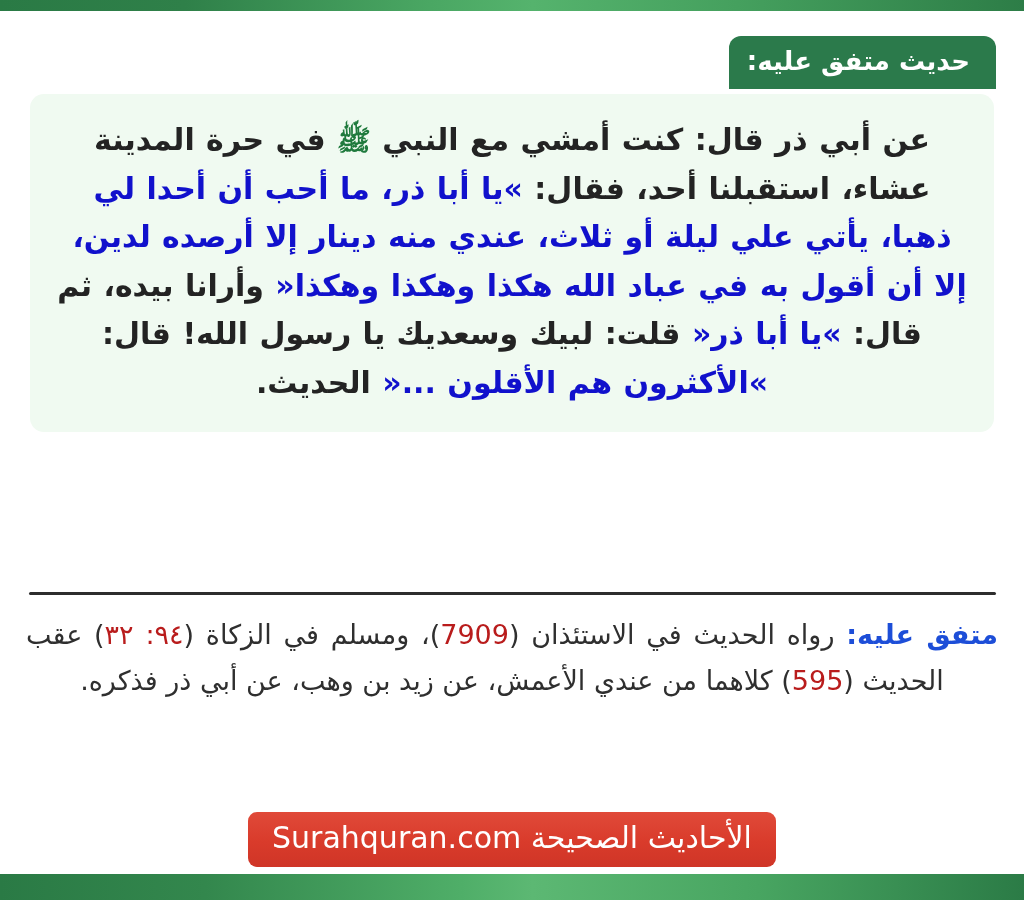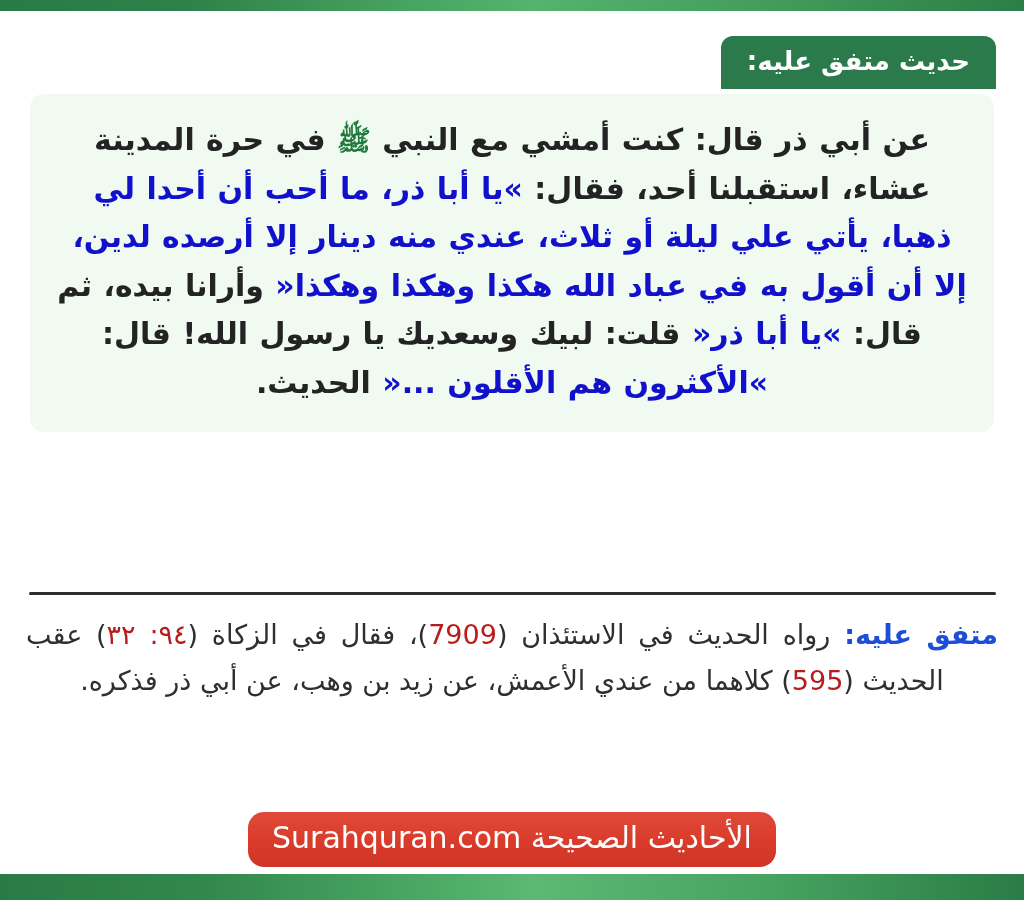--- a/index.html
+++ b/index.html
@@ -46,21 +46,21 @@
     box-sizing: border-box;
     display: flex;
     justify-content: flex-start;
     flex-direction: row;
   }
   .badge {
     background: #2b7a4b;
     color: #ffffff;
     font-size: 26px;
     font-weight: 700;
-    padding: 9px 26px 11px 26px;
+    padding: 9px 26px 11px 18px;
     border-radius: 12px 12px 0 0;
     line-height: 1.25;
     white-space: nowrap;
     letter-spacing: 0px;
   }
 
   
   .hadith-box {
     position: absolute;
     top: 94px;
@@ -131,21 +131,21 @@
     width: 1024px;
     display: flex;
     justify-content: center;
   }
   .footer-banner {
     background: linear-gradient(180deg, #e04a39 0%, #d93b2b 55%, #cf3527 100%);
     color: #ffffff;
     font-size: 30px;
     font-weight: 400;
     padding: 7px 24px 10px 24px;
-    border-radius: 16px;
+    border-radius: 9px;
     direction: rtl;
     white-space: nowrap;
     line-height: 1.25;
   }
   .footer-banner .site {
     direction: ltr;
     unicode-bidi: embed;
   }
 </style>
 </head>
@@ -156,21 +156,21 @@
 <div class="badge-row">
   <div class="badge">حديث متفق عليه:</div>
 </div>
 
 <div class="hadith-box">
   <div class="hadith-text"><span>عن أبي ذر قال: كنت أمشي مع النبي </span><span class="sall">ﷺ</span><span> في حرة المدينة عشاء، استقبلنا أحد، فقال: </span><span class="q">»يا أبا ذر، ما أحب أن أحدا لي ذهبا، يأتي علي ليلة أو ثلاث، عندي منه دينار إلا أرصده لدين، إلا أن أقول به في عباد الله هكذا وهكذا وهكذا«</span><span> وأرانا بيده، ثم قال: </span><span class="q">»يا أبا ذر«</span><span> قلت: لبيك وسعديك يا رسول الله! قال: </span><span class="q">»الأكثرون هم الأقلون ...«</span><span> الحديث.</span></div>
 </div>
 
 <div class="divider"></div>
 
-<div class="takhrij"><span class="label">متفق عليه:</span><span> رواه الحديث في الاستئذان (</span><span class="num">7909</span><span>)، فقال في الزكاة (</span><span class="num">٩٤: ٣٢</span><span>) عقب الحديث (</span><span class="num">595</span><span>) كلاهما من عندي الأعمش، عن زيد بن وهب، عن أبي ذر فذكره.</span></div>
+<div class="takhrij"><span class="label">متفق عليه:</span><span> رواه الحديث في الاستئذان (</span><span class="num">7909</span><span>)، ومسلم في الزكاة (</span><span class="num">٩٤: ٣٢</span><span>) عقب الحديث (</span><span class="num">595</span><span>) كلاهما من عندي الأعمش، عن زيد بن وهب، عن أبي ذر فذكره.</span></div>
 
 <div class="footer-row">
   <div class="footer-banner">
     <span>الأحاديث الصحيحة</span>
     <span class="site">Surahquran.com</span>
   </div>
 </div>
 
 <div class="bar-bottom"></div>
 

